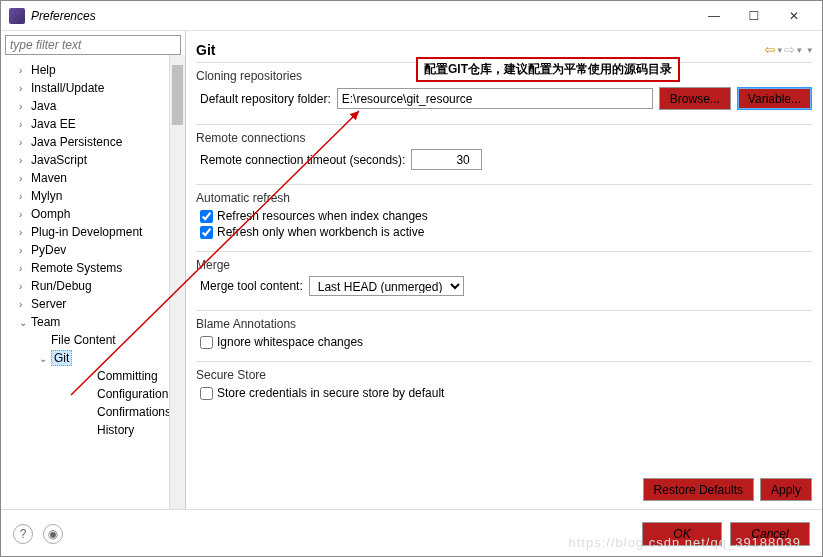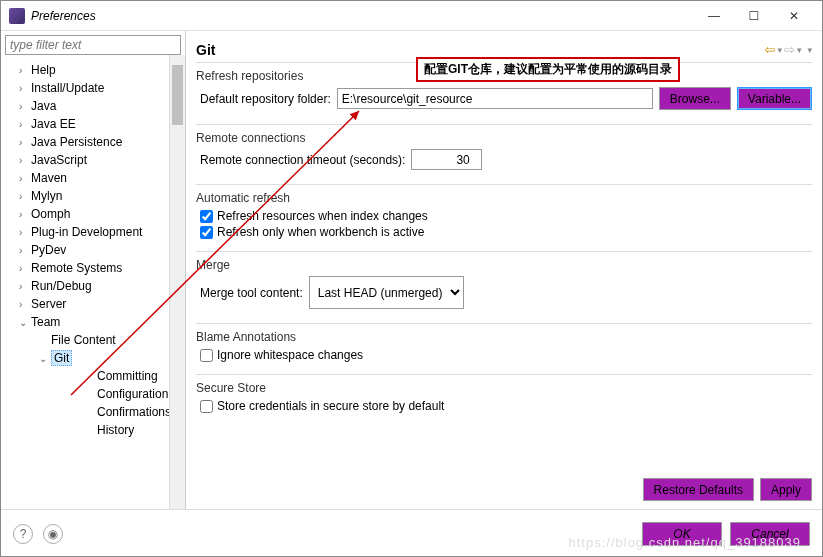--- a/index.html
+++ b/index.html
@@ -25,23 +25,23 @@
 .main-header h2 { font-size: 14px; font-weight: bold; flex: 1; }
 .nav-arrows { display: flex; gap: 2px; align-items: center; }
 .nav-arrows span { font-size: 13px; }
 .group { margin-bottom: 6px; }
 .group-title { color: #333; margin-bottom: 4px; }
 .group-body { padding-left: 4px; }
 .row { display: flex; align-items: center; gap: 6px; margin-bottom: 4px; }
 .row label { white-space: nowrap; }
 input.txt { border: 1px solid #999; padding: 2px 4px; height: 21px; }
 input.wide { flex: 1; }
-button.btn { border: 1px solid #999; background: #a21caf; padding: 2px 10px; height: 23px; }
+button.btn { border: 1px solid #999; background: #b91c1c; padding: 2px 10px; height: 23px; }
 button.btn.hlt { border: 1px solid #3399ff; box-shadow: 0 0 0 1px #66b3ff inset; }
-select { border: 1px solid #999; padding: 2px 4px; height: 33px; background: #fff; }
+select { border: 1px solid #999; padding: 2px 4px; height: 20px; background: #fff; }
 .chk { display: flex; align-items: center; gap: 4px; margin-bottom: 2px; }
 .chk input { width: 13px; height: 13px; }
 hr.sep { border: none; border-top: 1px solid #ddd; margin: 4px 0 6px 0; }
 .bottom-right { display: flex; justify-content: flex-end; gap: 6px; padding: 8px 0; }
 .footer { border-top: 1px solid #ddd; height: 48px; display: flex; align-items: center; padding: 0 12px; }
 .footer-left { display: flex; gap: 10px; }
 .footer-right { margin-left: auto; display: flex; gap: 8px; }
 .footer button { width: 80px; height: 24px; font-style: italic; }
 .help-icon, .rec-icon { width: 20px; height: 20px; border: 1px solid #aaa; border-radius: 50%; display: flex; align-items: center; justify-content: center; color: #666; }
 .callout { position: absolute; top: 56px; left: 415px; border: 2px solid #c00; background: #fff; padding: 2px 6px; font-weight: bold; font-size: 12px; z-index: 10; text-align: center; }
@@ -159,21 +159,21 @@
       <div class="nav-arrows">
         <span style="color:#d89000">⇦</span>
           <span style="color:#888;font-size:9px">▾</span>
         <span style="color:#bbb">⇨</span>
           <span style="color:#888;font-size:9px">▾</span>
         <span style="color:#888;font-size:9px;margin-left:4px">▾</span>
       </div>
     </div>
 
     <div class="group">
-      <div class="group-title">Refresh repositories</div>
+      <div class="group-title">Cloning repositories</div>
       <div class="group-body row">
         <label>Default repository folder:</label>
         <input class="txt wide" value="E:\resource\git_resource" style="">
         <button class="btn">Browse...</button>
         <button class="btn hlt">Variable...</button>
       </div>
     </div>
     <hr class="sep">
 
     <div class="group">

